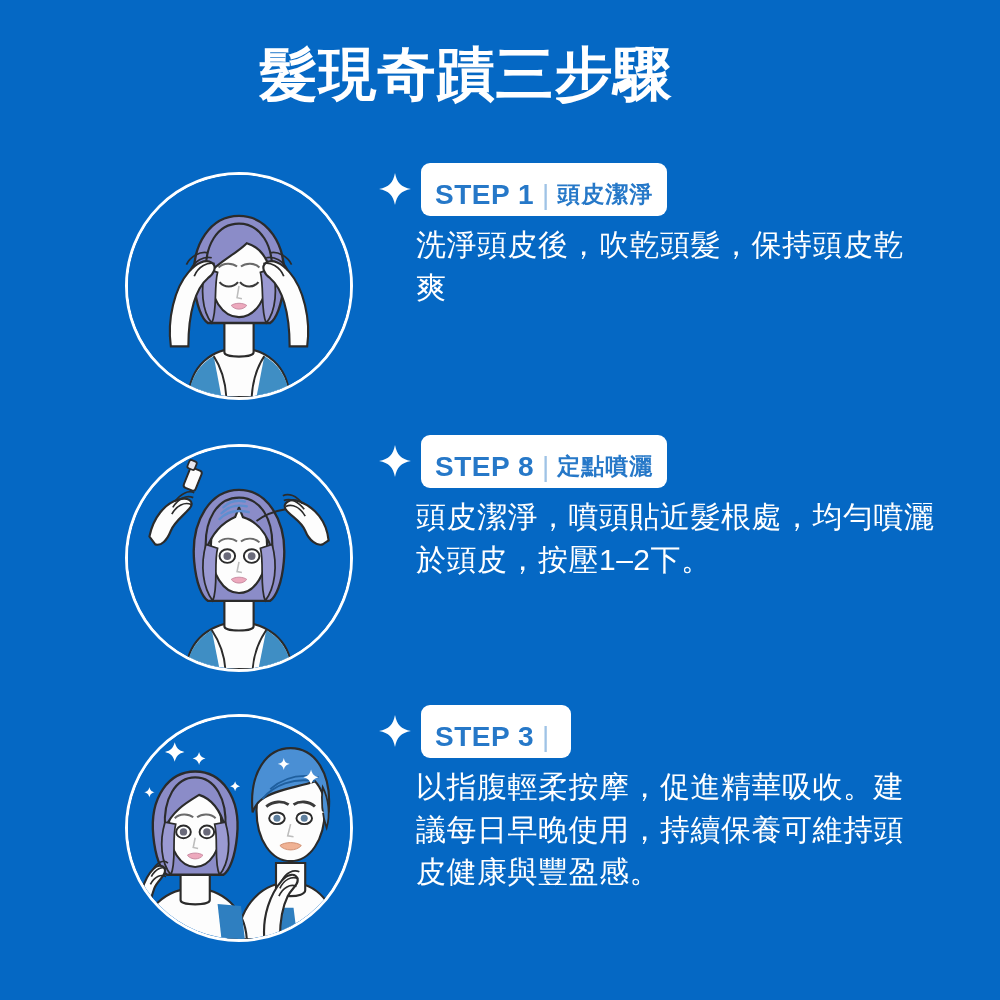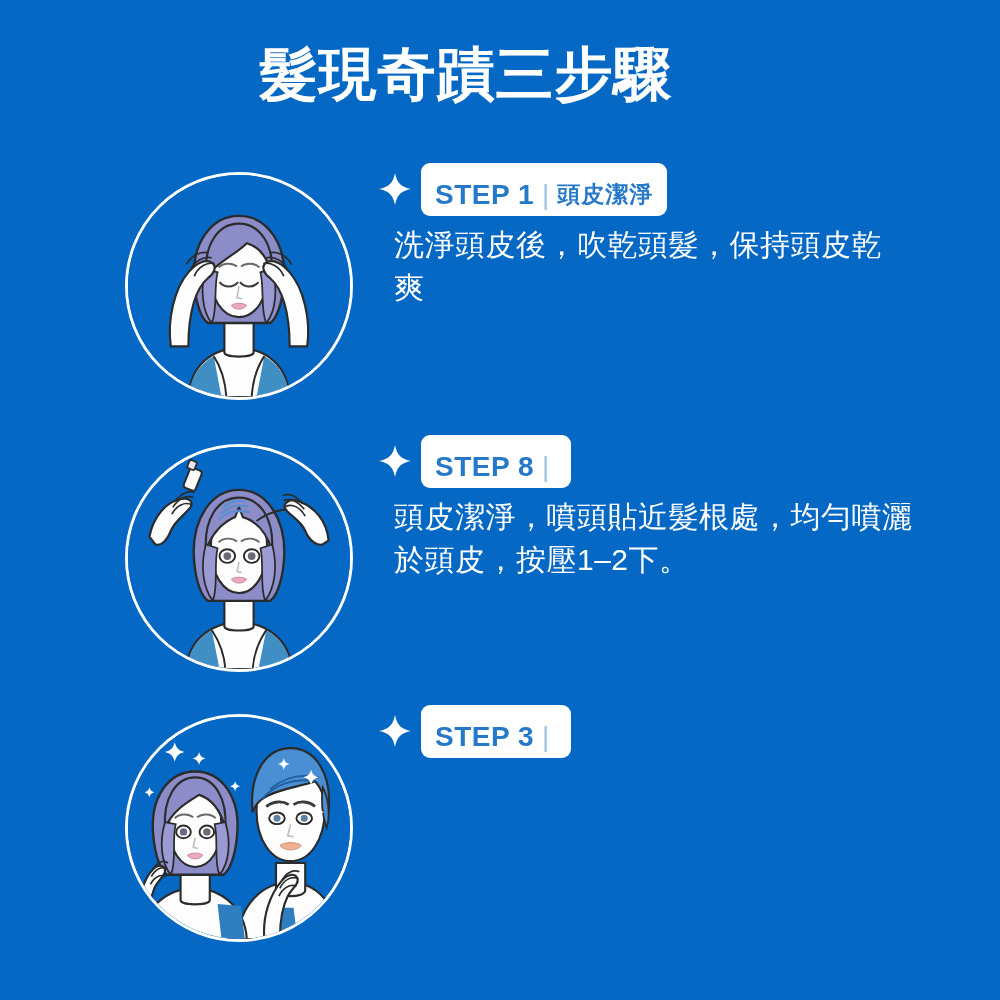--- a/index.html
+++ b/index.html
@@ -92,21 +92,21 @@
   .badge .sublabel{
     color:#2678c8;
     font-size:23px;
     font-weight:700;
     white-space:nowrap;
     letter-spacing:1px;
   }
 
   .desc{
     margin-top:11px;
-    margin-left:16px;
+    margin-left:38px;
     color:#ffffff;
     font-size:30px;
     font-weight:400;
     line-height:1.42;
     letter-spacing:0.5px;
     max-width:490px;
   }
   .step-2 .desc{max-width:520px;}
   .step-3 .desc{max-width:500px;}
 </style>
@@ -227,20 +227,21 @@
     <div class="txtcol">
       <div class="badge-row">
         <span class="sparkle">
           <svg viewBox="0 0 34 34" xmlns="http://www.w3.org/2000/svg">
             <path d="M17 1 C19 11 23 15 33 17 C23 19 19 23 17 33 C15 23 11 19 1 17 C11 15 15 11 17 1 Z" fill="#ffffff"></path>
           </svg>
         </span>
         <span class="badge">
           <span class="stepno">STEP 8</span>
           <span class="sep">|</span>
+          <span class="sublabel">定點噴灑</span>
         </span>
       </div>
       <div class="desc">頭皮潔淨，噴頭貼近髮根處，均勻噴灑於頭皮，按壓1–2下。</div>
     </div>
   </div>
 
   <div class="step step-3">
 
     <div class="illus">
       <svg viewBox="0 0 228 228" xmlns="http://www.w3.org/2000/svg">
@@ -304,16 +305,17 @@
         <span class="sparkle">
           <svg viewBox="0 0 34 34" xmlns="http://www.w3.org/2000/svg">
             <path d="M17 1 C19 11 23 15 33 17 C23 19 19 23 17 33 C15 23 11 19 1 17 C11 15 15 11 17 1 Z" fill="#ffffff"></path>
           </svg>
         </span>
         <span class="badge">
           <span class="stepno">STEP 3</span>
           <span class="sep">|</span>
         </span>
       </div>
+      <div class="desc">以指腹輕柔按摩，促進精華吸收。建議每日早晚使用，持續保養可維持頭皮健康與豐盈感。</div>
     </div>
   </div>
 
 </div>
 
 </body></html>

